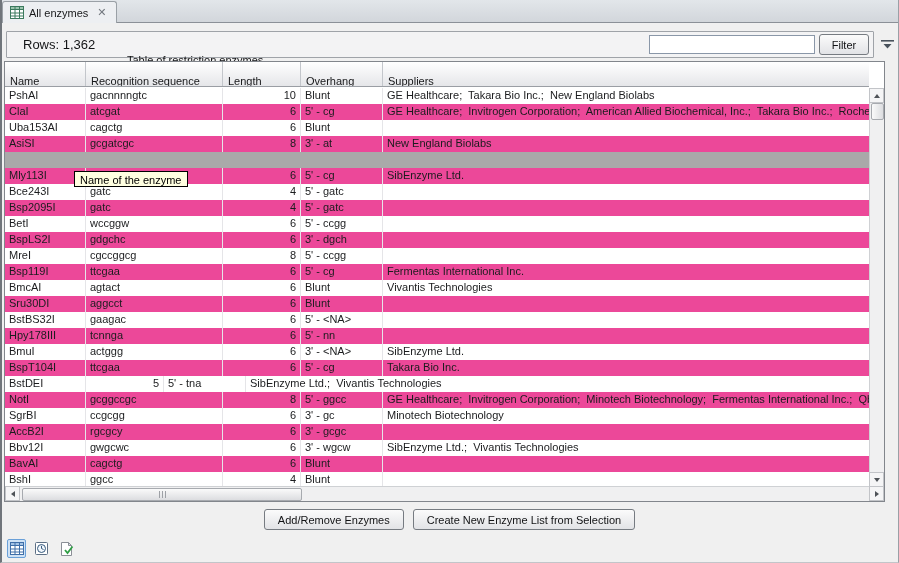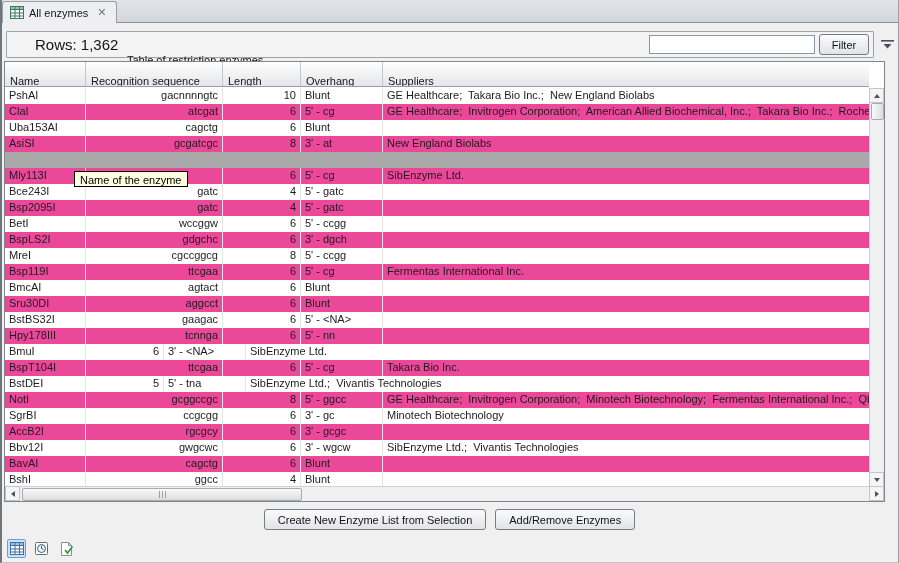--- a/index.html
+++ b/index.html
@@ -10,38 +10,38 @@
   .frame { position:absolute; inset:0; border-left:2px solid #70757b; border-right:1px solid #9aa0a6; border-bottom:1px solid #c2c5c9; pointer-events:none; z-index:60; }
 
   
   .tabbar { position:absolute; left:0; top:0; width:899px; height:23px; background:linear-gradient(#e2e6ea,#d2d6db); border-bottom:1px solid #8b9097; }
   .tab { position:absolute; left:2px; top:1px; height:22px; display:flex; align-items:center; gap:5px; padding:0 9px 0 7px; background:#edeff2; border:1px solid #9aa0a6; border-bottom:none; border-radius:3px 3px 0 0; z-index:2; }
   .tab-label { font-size:11px; color:#17181a; }
   .tab-close { font-size:11px; color:#73787f; margin-left:4px; cursor:default; line-height:1; }
 
   
   .toolbar { position:absolute; left:6px; top:31px; width:868px; height:27px; background:#f3f3f4; border:1px solid #9fa3a8; border-radius:1px; }
-  .rows-label { position:absolute; left:16px; top:0; line-height:25px; font-size:15px; color:#131416;margin-left:12px; }
+  .rows-label { position:absolute; left:16px; top:0; line-height:25px; font-size:13px; color:#131416; }
   .toolbar-subtitle { position:absolute; left:120px; top:0; line-height:25px; font-size:11px; color:#131416;margin-top:16px; }
   .filter-input { position:absolute; right:58px; top:3px; width:166px; height:19px; border:1px solid #8a97a8; background:#fff; font-size:11px; padding:0 3px; font-family:"Liberation Sans",sans-serif; }
   .filter-btn { position:absolute; right:4px; top:2px; width:50px; height:21px; font-size:11px; color:#121315;
     background:linear-gradient(#fbfbfb,#e2e3e6); border:1px solid #767b81; border-radius:3px; font-family:"Liberation Sans",sans-serif; }
   .funnel { position:absolute; left:879px; top:36px; width:17px; height:17px; }
 
   
   .table { position:absolute; left:4px; top:61px; width:881px; height:441px; background:#fff; border:1px solid #82868c; }
   .thead { position:absolute; left:0; top:0; width:864px; height:25px; background:linear-gradient(#ffffff,#e5e6e9); border-bottom:1px solid #9a9ea4; display:flex; }
   .hcell { line-height:23px; font-size:11px; color:#17181a; padding:8px 5px; border-right:1px solid #c3c6cb; white-space:pre; overflow:hidden; }
   .tbody { position:absolute; left:0; top:26px; width:864px; height:399px; overflow:hidden; background:#fff; }
   .trow { display:flex; height:16px; background:#ffffff; }
   .trow.alt { background:#ec4899; }
   .trow.selected { background:#a9a9a9; }
   .trow.selected .cell { color:#ffffff; border-right-color:rgba(255,255,255,0.35);margin-top:21px; }
   .cell { font-size:11px; color:#1b1c1e; line-height:15px; padding:0 4px; white-space:pre; overflow:hidden; border-right:1px solid #e5e5e8; }
-  .c0 { width:81px; } .c1 { width:137px;text-align:right; } .c2 { width:78px; text-align:right; } .c3 { width:82px; } .c4 { width:486px; border-right:none; }
+  .c0 { width:81px; } .c1 { width:137px; } .c2 { width:78px; text-align:right; } .c3 { width:82px; } .c4 { width:486px; border-right:none; }
   .hc0 { width:81px; } .hc1 { width:137px; } .hc2 { width:78px; } .hc3 { width:82px; } .hc4 { width:486px; border-right:none; }
 
   
   .vscroll { position:absolute; top:26px; right:0; width:15px; height:399px; background:#f0f0f1; border-left:1px solid #cfd1d4; }
   .hscroll { position:absolute; left:0; bottom:0; width:879px; height:15px; background:#f0f0f1; border-top:1px solid #cfd1d4; }
   .sb-btn { position:absolute; width:15px; height:15px; background:#f5f5f6; border:1px solid #c2c4c8; display:flex; align-items:center; justify-content:center; }
   .tri-up    { width:0; height:0; border-left:3px solid transparent; border-right:3px solid transparent; border-bottom:4px solid #4f5358; }
   .tri-down  { width:0; height:0; border-left:3px solid transparent; border-right:3px solid transparent; border-top:4px solid #4f5358; }
   .tri-left  { width:0; height:0; border-top:3px solid transparent; border-bottom:3px solid transparent; border-right:4px solid #4f5358; }
   .tri-right { width:0; height:0; border-top:3px solid transparent; border-bottom:3px solid transparent; border-left:4px solid #4f5358; }
@@ -184,20 +184,21 @@
         <div class="cell c1">ttcgaa</div>
         <div class="cell c2">6</div>
         <div class="cell c3">5' - cg</div>
         <div class="cell c4">Fermentas International Inc.</div>
       </div>
       <div class="trow">
         <div class="cell c0">BmcAI</div>
         <div class="cell c1">agtact</div>
         <div class="cell c2">6</div>
         <div class="cell c3">Blunt</div>
+        <div class="cell c4">Vivantis Technologies</div>
       </div>
       <div class="trow alt">
         <div class="cell c0">Sru30DI</div>
         <div class="cell c1">aggcct</div>
         <div class="cell c2">6</div>
         <div class="cell c3">Blunt</div>
         <div class="cell c4"></div>
       </div>
       <div class="trow">
         <div class="cell c0">BstBS32I</div>
@@ -208,20 +209,21 @@
       </div>
       <div class="trow alt">
         <div class="cell c0">Hpy178III</div>
         <div class="cell c1">tcnnga</div>
         <div class="cell c2">6</div>
         <div class="cell c3">5' - nn</div>
         <div class="cell c4"></div>
       </div>
       <div class="trow">
         <div class="cell c0">BmuI</div>
+        <div class="cell c1">actggg</div>
         <div class="cell c2">6</div>
         <div class="cell c3">3' - &lt;NA&gt;</div>
         <div class="cell c4">SibEnzyme Ltd.</div>
       </div>
       <div class="trow alt">
         <div class="cell c0">BspT104I</div>
         <div class="cell c1">ttcgaa</div>
         <div class="cell c2">6</div>
         <div class="cell c3">5' - cg</div>
         <div class="cell c4">Takara Bio Inc.</div>
@@ -297,22 +299,22 @@
     </div>
     <div class="sb-btn" style="right:0; top:-1px;">
         <span class="tri-right"></span>
       </div>
   </div>
 </div>
 
 <div class="tooltip">Name of the enzyme</div>
 
 <div class="footer-buttons">
+  <button class="footer-btn">Add/Remove Enzymes</button>
   <button class="footer-btn">Create New Enzyme List from Selection</button>
-  <button class="footer-btn">Add/Remove Enzymes</button>
 </div>
 
 <div class="view-icons">
   <div class="view-icon selected">
     <svg width="14" height="13" viewBox="0 0 14 13">
       <rect x="0.5" y="0.5" width="13" height="12" fill="#ffffff" stroke="#3f6ea8"></rect>
       <rect x="0.5" y="0.5" width="13" height="3" fill="#a3c2e4" stroke="#3f6ea8"></rect>
       <line x1="5" y1="1" x2="5" y2="12" stroke="#3f6ea8"></line>
       <line x1="9.5" y1="1" x2="9.5" y2="12" stroke="#3f6ea8"></line>
       <line x1="1" y1="7" x2="13" y2="7" stroke="#3f6ea8"></line>

